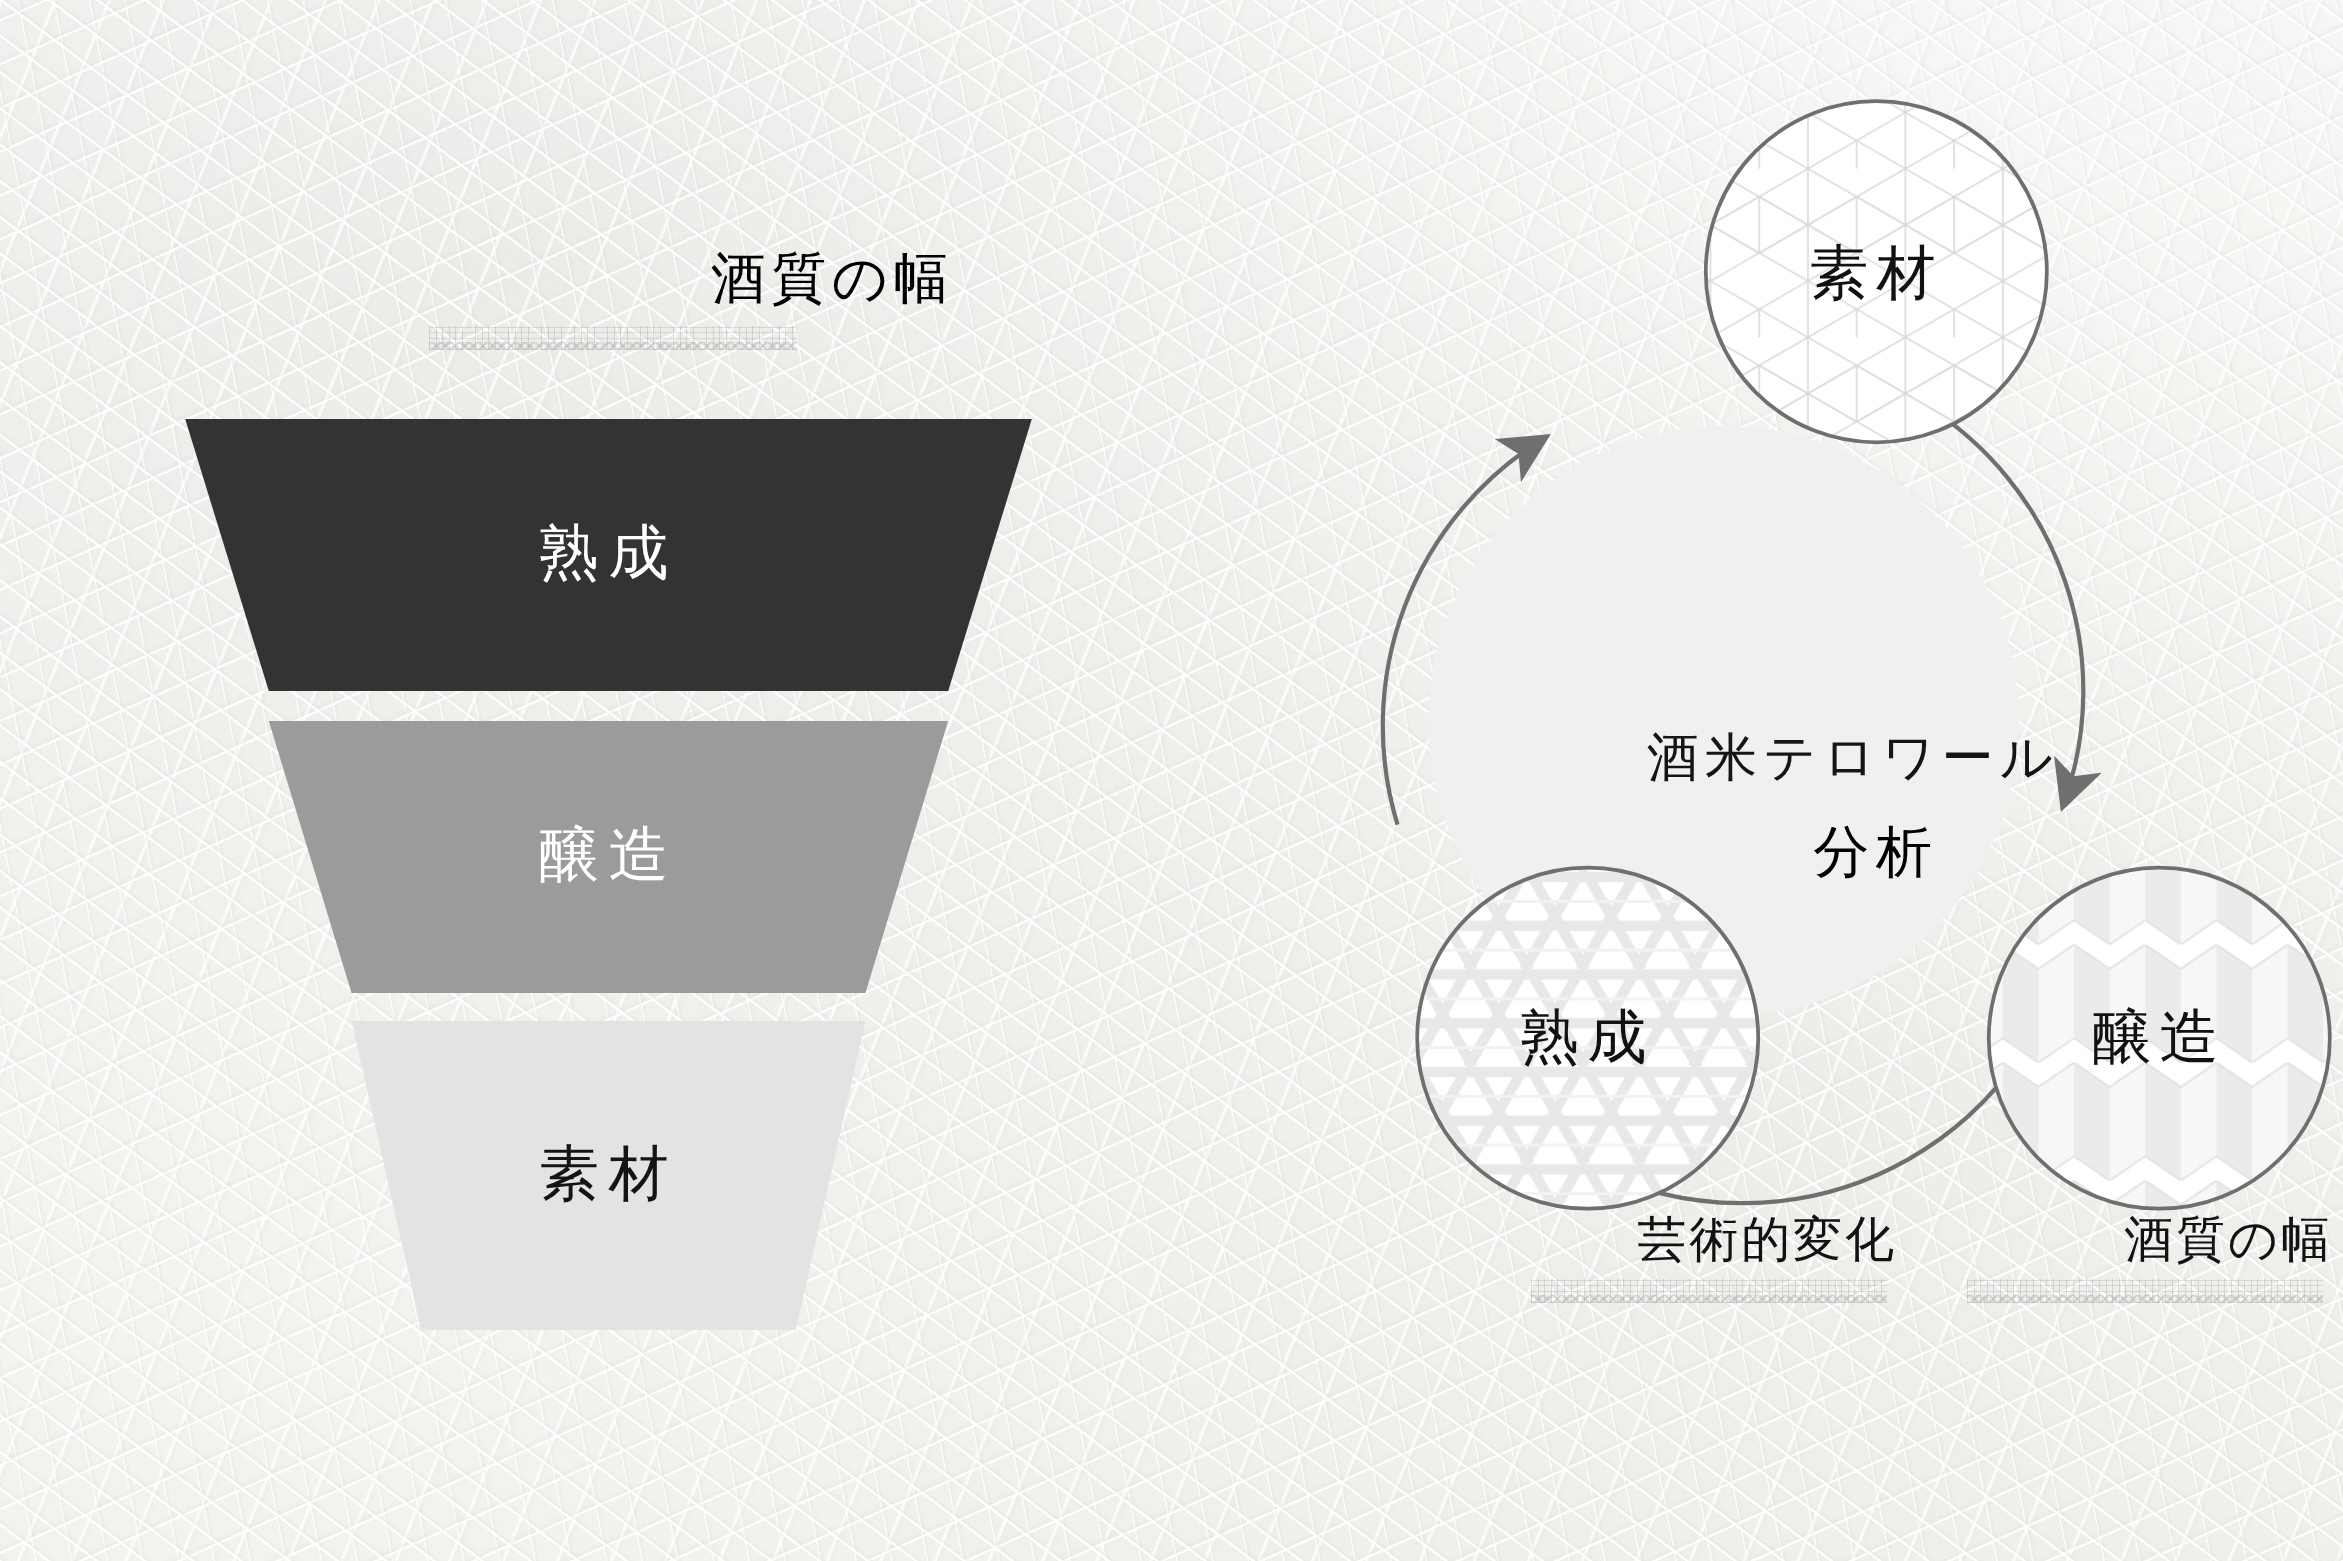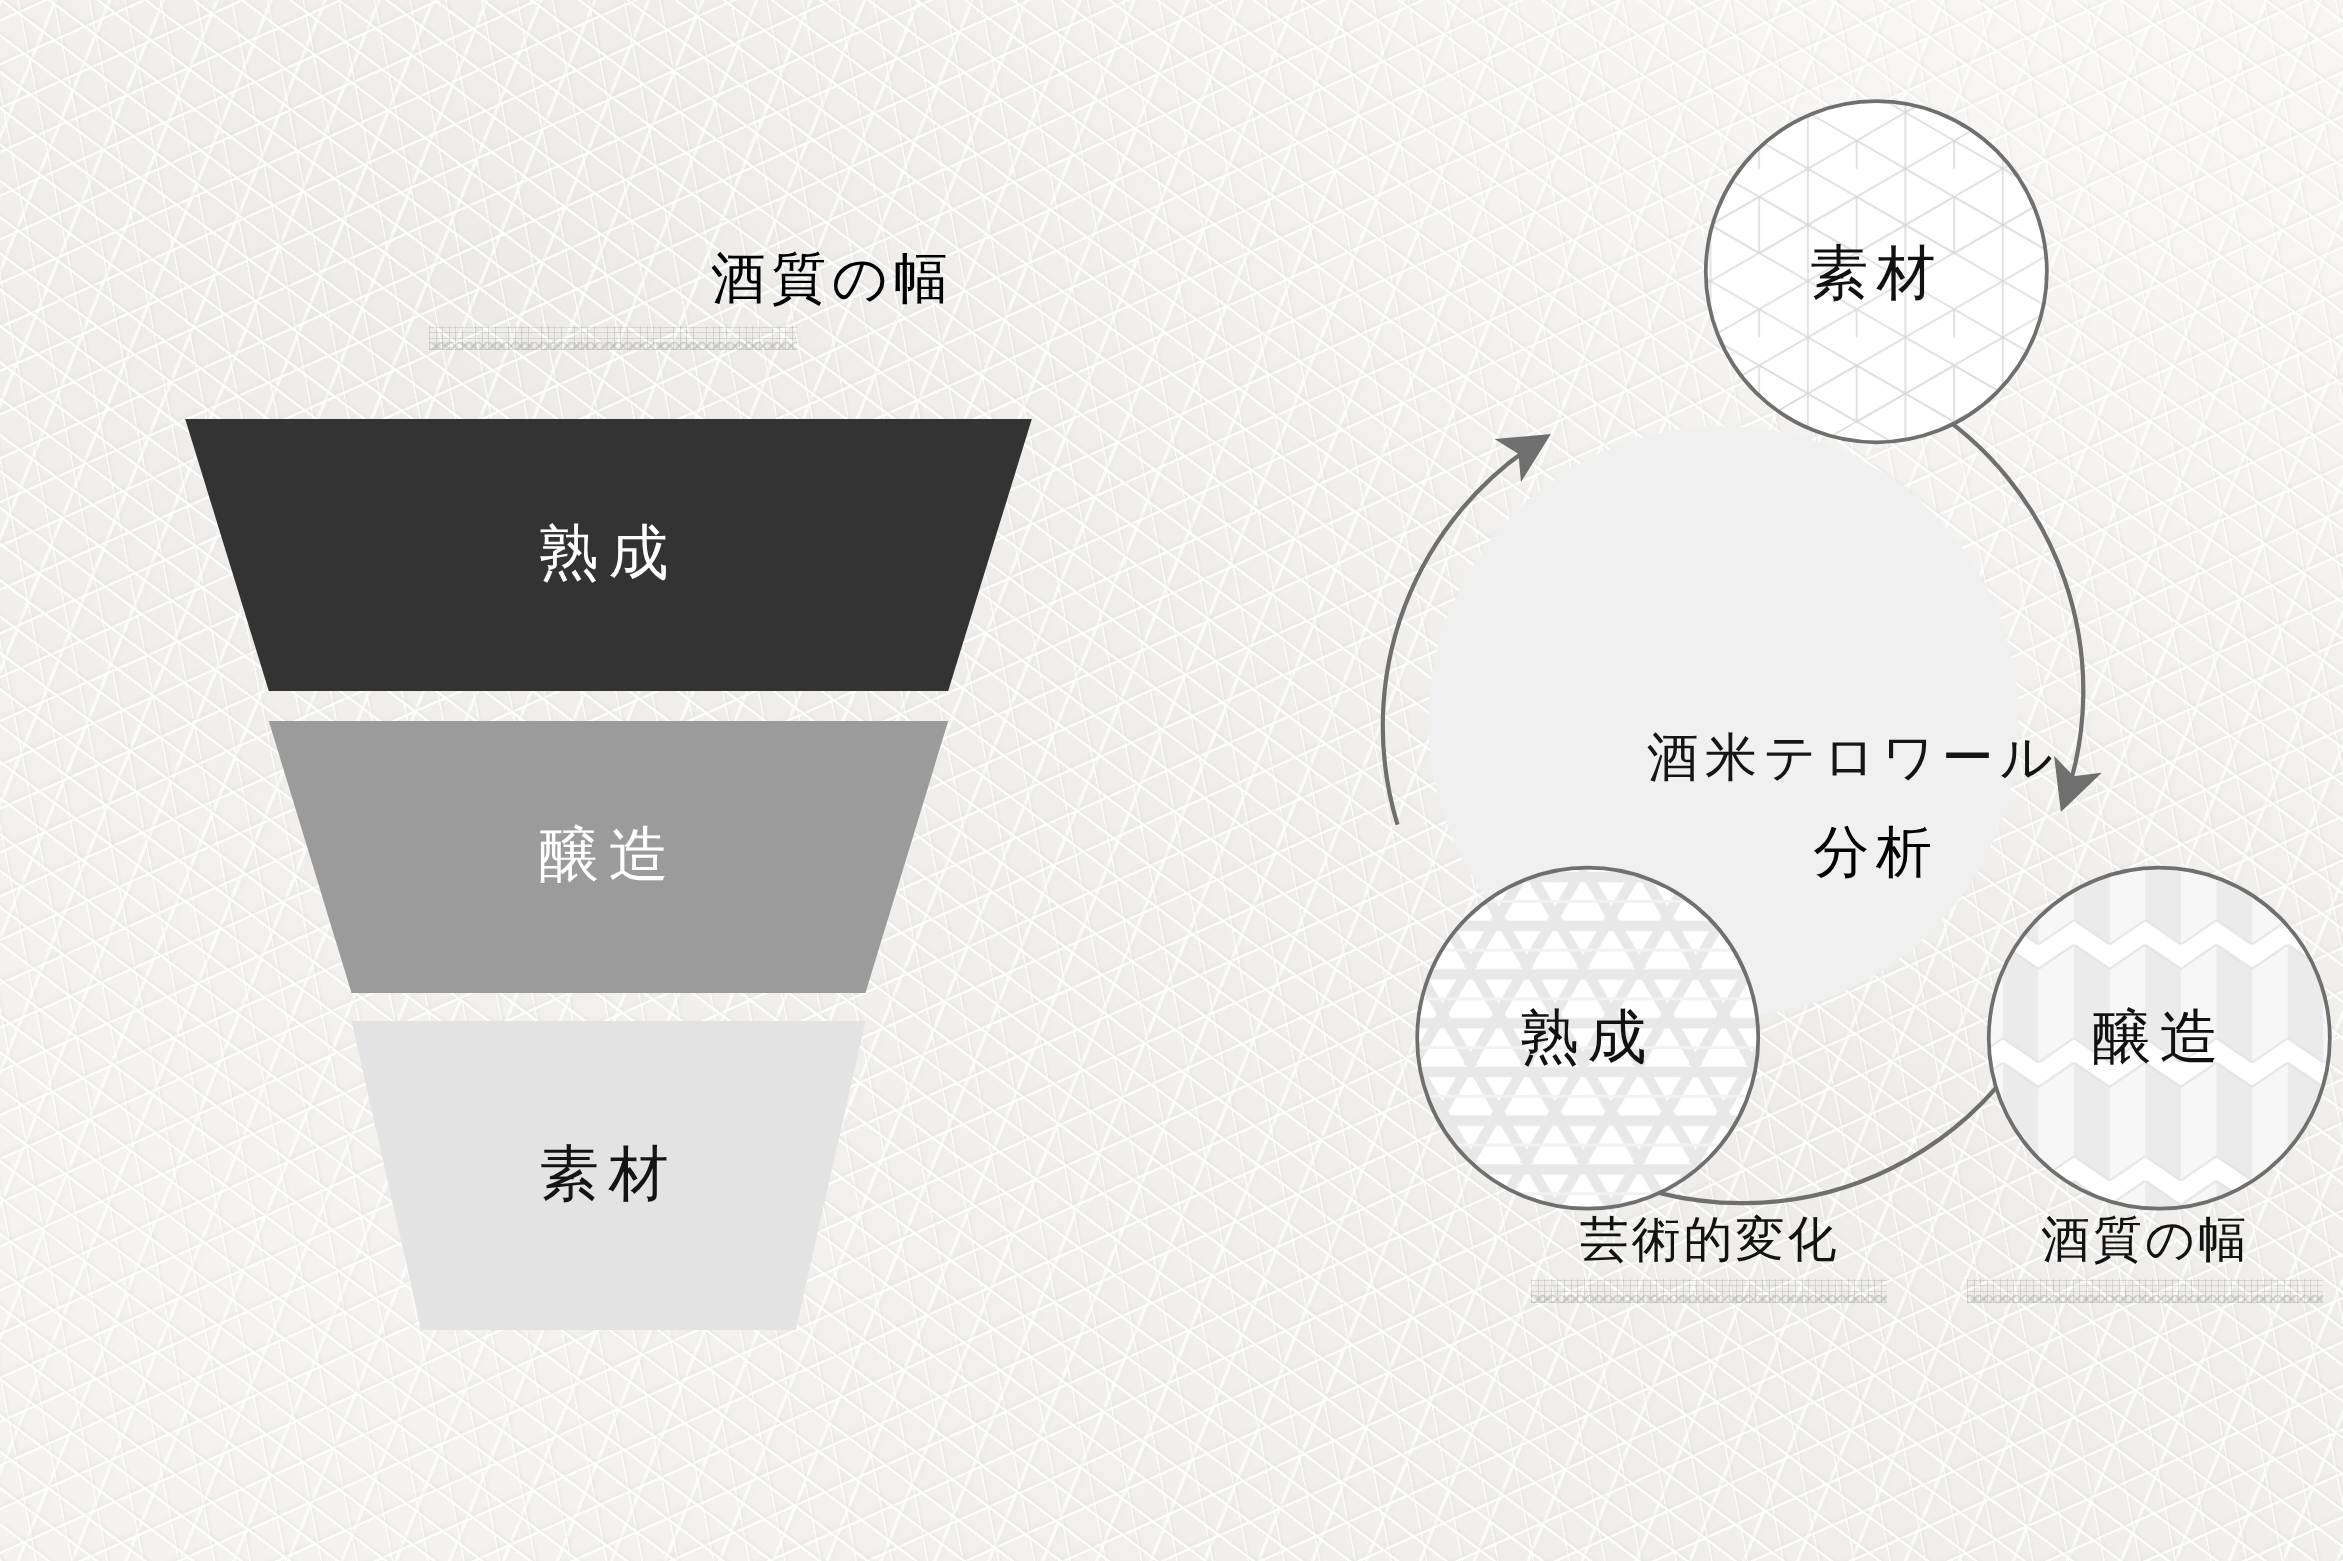--- a/index.html
+++ b/index.html
@@ -82,21 +82,21 @@
   #node-label-0{left:673px;top:244px;width:253px;}
   #node-label-1{left:956px;top:1008px;width:253px;}
   #node-label-2{left:384px;top:1008px;width:253px;}
 
   #center-line-1{position:absolute;left:481px;top:723px;width:590px;text-align:center;
     font-size:52px;color:#151515;letter-spacing:.12em;white-space:nowrap;}
   #center-line-2{position:absolute;left:504px;top:815px;width:590px;text-align:center;
     font-size:56px;color:#000000;letter-spacing:.12em;white-space:nowrap;}
 
   .caption{
-    position:absolute;text-align:center;white-space:nowrap;
+    position:absolute;text-align:right;white-space:nowrap;
     font-size:49px;color:#121212;letter-spacing:.06em;
   }
   #caption-0{left:445px;top:1207px;width:375px;}
   #caption-0-rule{left:454px;top:1279px;width:356px;}
   #caption-1{left:881px;top:1207px;width:375px;}
   #caption-1-rule{left:890px;top:1279px;width:356px;}
 </style>
 </head>
 <body>
 

